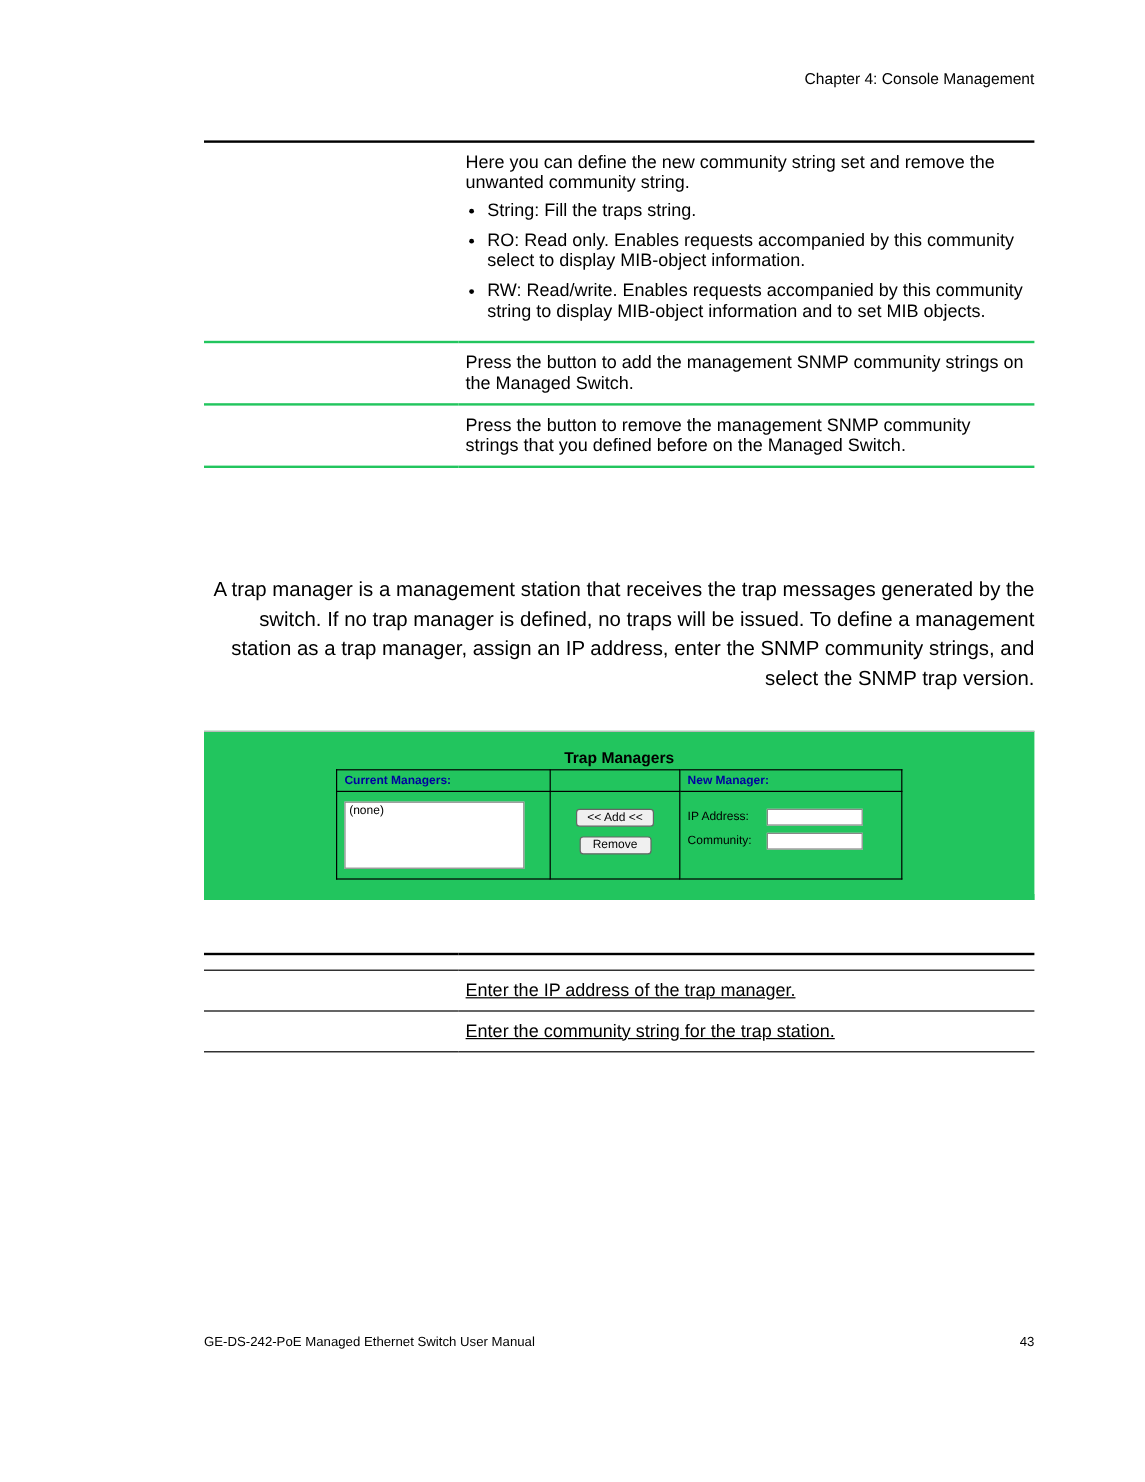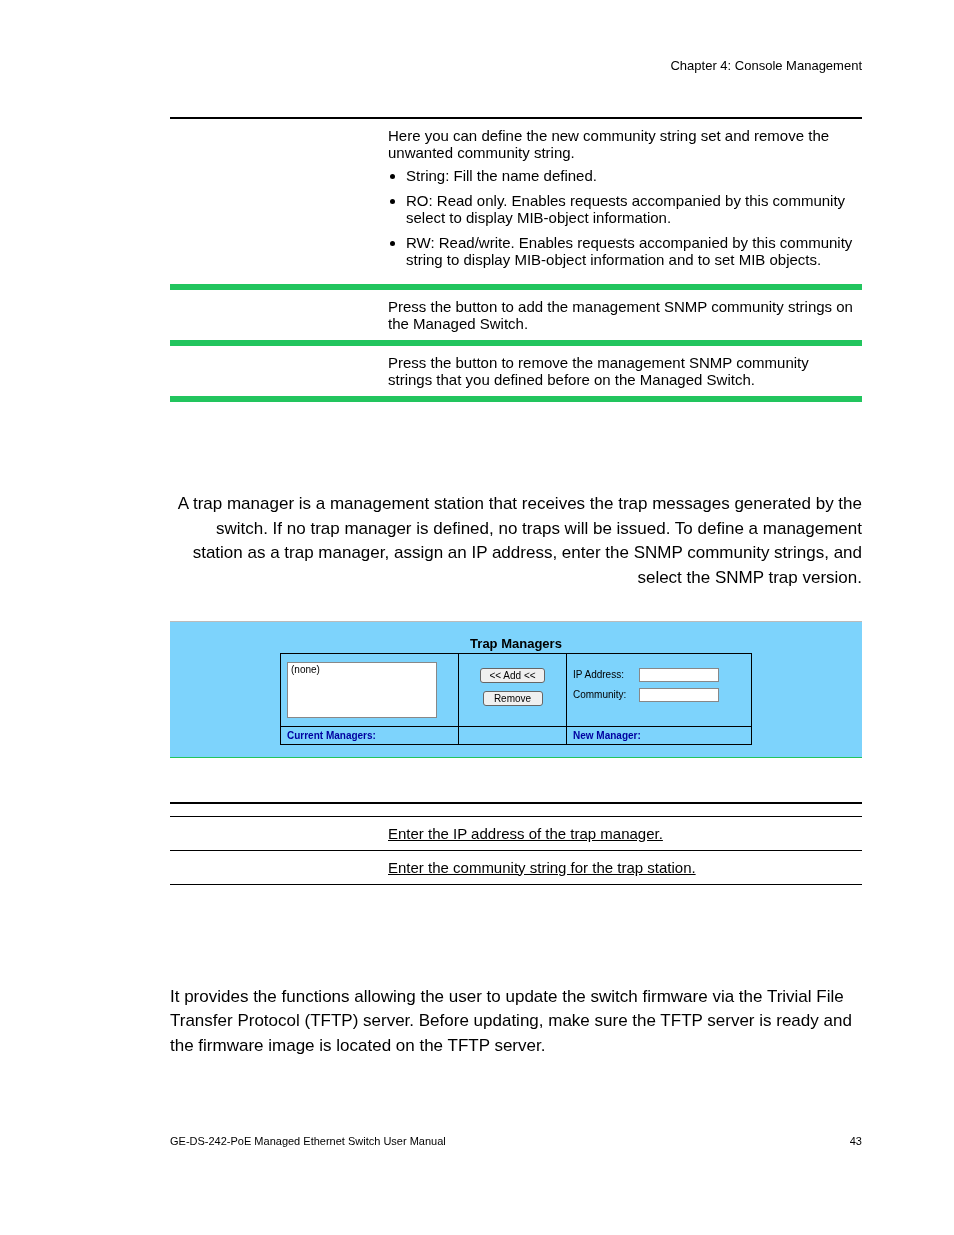--- a/index.html
+++ b/index.html
@@ -27,44 +27,44 @@
     border-top: 2px solid #000;
     margin-top: 44px;
     margin-bottom: 0;
   }
   table.def {
     width: 100%;
     border-collapse: collapse;
     font-size: 15px;
   }
   table.def td {
-    border-bottom: 6px solid #22c55e;
+    border-bottom: 2px solid #22c55e;
     padding: 8px 6px 8px 6px;
     vertical-align: top;
   }
   table.def td.left {
     width: 200px;
   }
   ul.blist {
     margin: 6px 0 0 18px;
     padding: 0;
   }
   ul.blist li {
     margin-bottom: 8px;
   }
   .para {
     font-size: 17px;
     line-height: 1.45;
     margin-top: 22px;
   }
   .trap-figure {
     border-top: 1px solid #bbb;
-    border-bottom: 1px solid #22c55e;
+    border-bottom: 5px solid #22c55e;
     padding: 14px 0 12px 0;
-    background: #7dd3fc;
+    background: #22c55e;
     margin-top: 30px;
     display: flex;
     flex-direction: column;
     align-items: center;
   }
   .trap-title {
     font-family: Verdana, Arial, sans-serif;
     font-weight: bold;
     font-size: 13px;
     text-align: center;
@@ -155,21 +155,21 @@
   }
   table.fields2 tr.row td {
     border-bottom: 1px solid #000;
     padding: 8px 6px;
   }
   table.fields2 td.left2 {
     width: 200px;
   }
   .footer {
     position: absolute;
-    bottom: 44px;
+    bottom: 66px;
     left: 170px;
     right: 92px;
     font-size: 11px;
     display: flex;
     justify-content: space-between;
   }
 </style>
 </head>
 <body>
 
@@ -179,21 +179,21 @@
 
   <hr class="top-sep">
 
   <table class="def">
     <tbody>
         <tr>
       <td class="left"></td>
       <td>
         <div>Here you can define the new community string set and remove the unwanted community string.</div>
         <ul class="blist">
-          <li>String: Fill the name defined.</li>
+          <li>String: Fill the traps string.</li>
           <li>RO: Read only. Enables requests accompanied by this community select to display MIB-object information.</li>
           <li>RW: Read/write. Enables requests accompanied by this community string to display MIB-object information and to set MIB objects.</li>
         </ul>
       </td>
     </tr>
     <tr>
       <td class="left"></td>
       <td>Press the button to add the management SNMP community strings on the Managed Switch.</td>
     </tr>
     <tr>
@@ -203,20 +203,25 @@
   </tbody>
     </table>
 
   <div class="para" style="margin-top:90px;text-align:right;">A trap manager is a management station that receives the trap messages generated by the switch. If no trap manager is defined, no traps will be issued. To define a management station as a trap manager, assign an IP address, enter the SNMP community strings, and select the SNMP trap version.</div>
 
   <div class="trap-figure">
     <div class="trap-title">Trap Managers</div>
     <table class="trap-table">
       <tbody>
           <tr>
+        <th class="col1">Current Managers:</th>
+        <th class="col2"></th>
+        <th class="col3">New Manager:</th>
+      </tr>
+      <tr>
         <td class="col1">
           <div class="listbox">
             <span>(none)</span>
           </div>
         </td>
         <td class="col2">
           <div class="btn-stack">
             <button class="mini-btn">&lt;&lt; Add &lt;&lt;</button>
             <button class="mini-btn">Remove</button>
           </div>
@@ -226,25 +231,20 @@
           <div class="field-row">
             <span class="field-label">IP Address:</span>
             <input class="mini-input" style="">
           </div>
           <div class="field-row">
             <span class="field-label">Community:</span>
             <input class="mini-input" style="">
           </div>
         </td>
       </tr>
-      <tr>
-        <th class="col1">Current Managers:</th>
-        <th class="col2"></th>
-        <th class="col3">New Manager:</th>
-      </tr>
     </tbody>
       </table>
   </div>
 
 
   <table class="fields2">
     <tbody>
         <tr class="head">
       <td class="left2"></td>
       <td></td>
@@ -253,20 +253,19 @@
       <td class="left2"></td>
       <td>Enter the IP address of the trap manager.</td>
     </tr>
     <tr class="row">
       <td class="left2"></td>
       <td>Enter the community string for the trap station.</td>
     </tr>
   </tbody>
     </table>
 
-  <div class="para" style="margin-top:100px;">It provides the functions allowing the user to update the switch firmware via the Trivial File Transfer Protocol (TFTP) server. Before updating, make sure the TFTP server is ready and the firmware image is located on the TFTP server.</div>
 
   <div class="footer">
     <span>GE-DS-242-PoE Managed Ethernet Switch User Manual</span>
     <span>43</span>
   </div>
 
 </div>
 
 </body></html>

